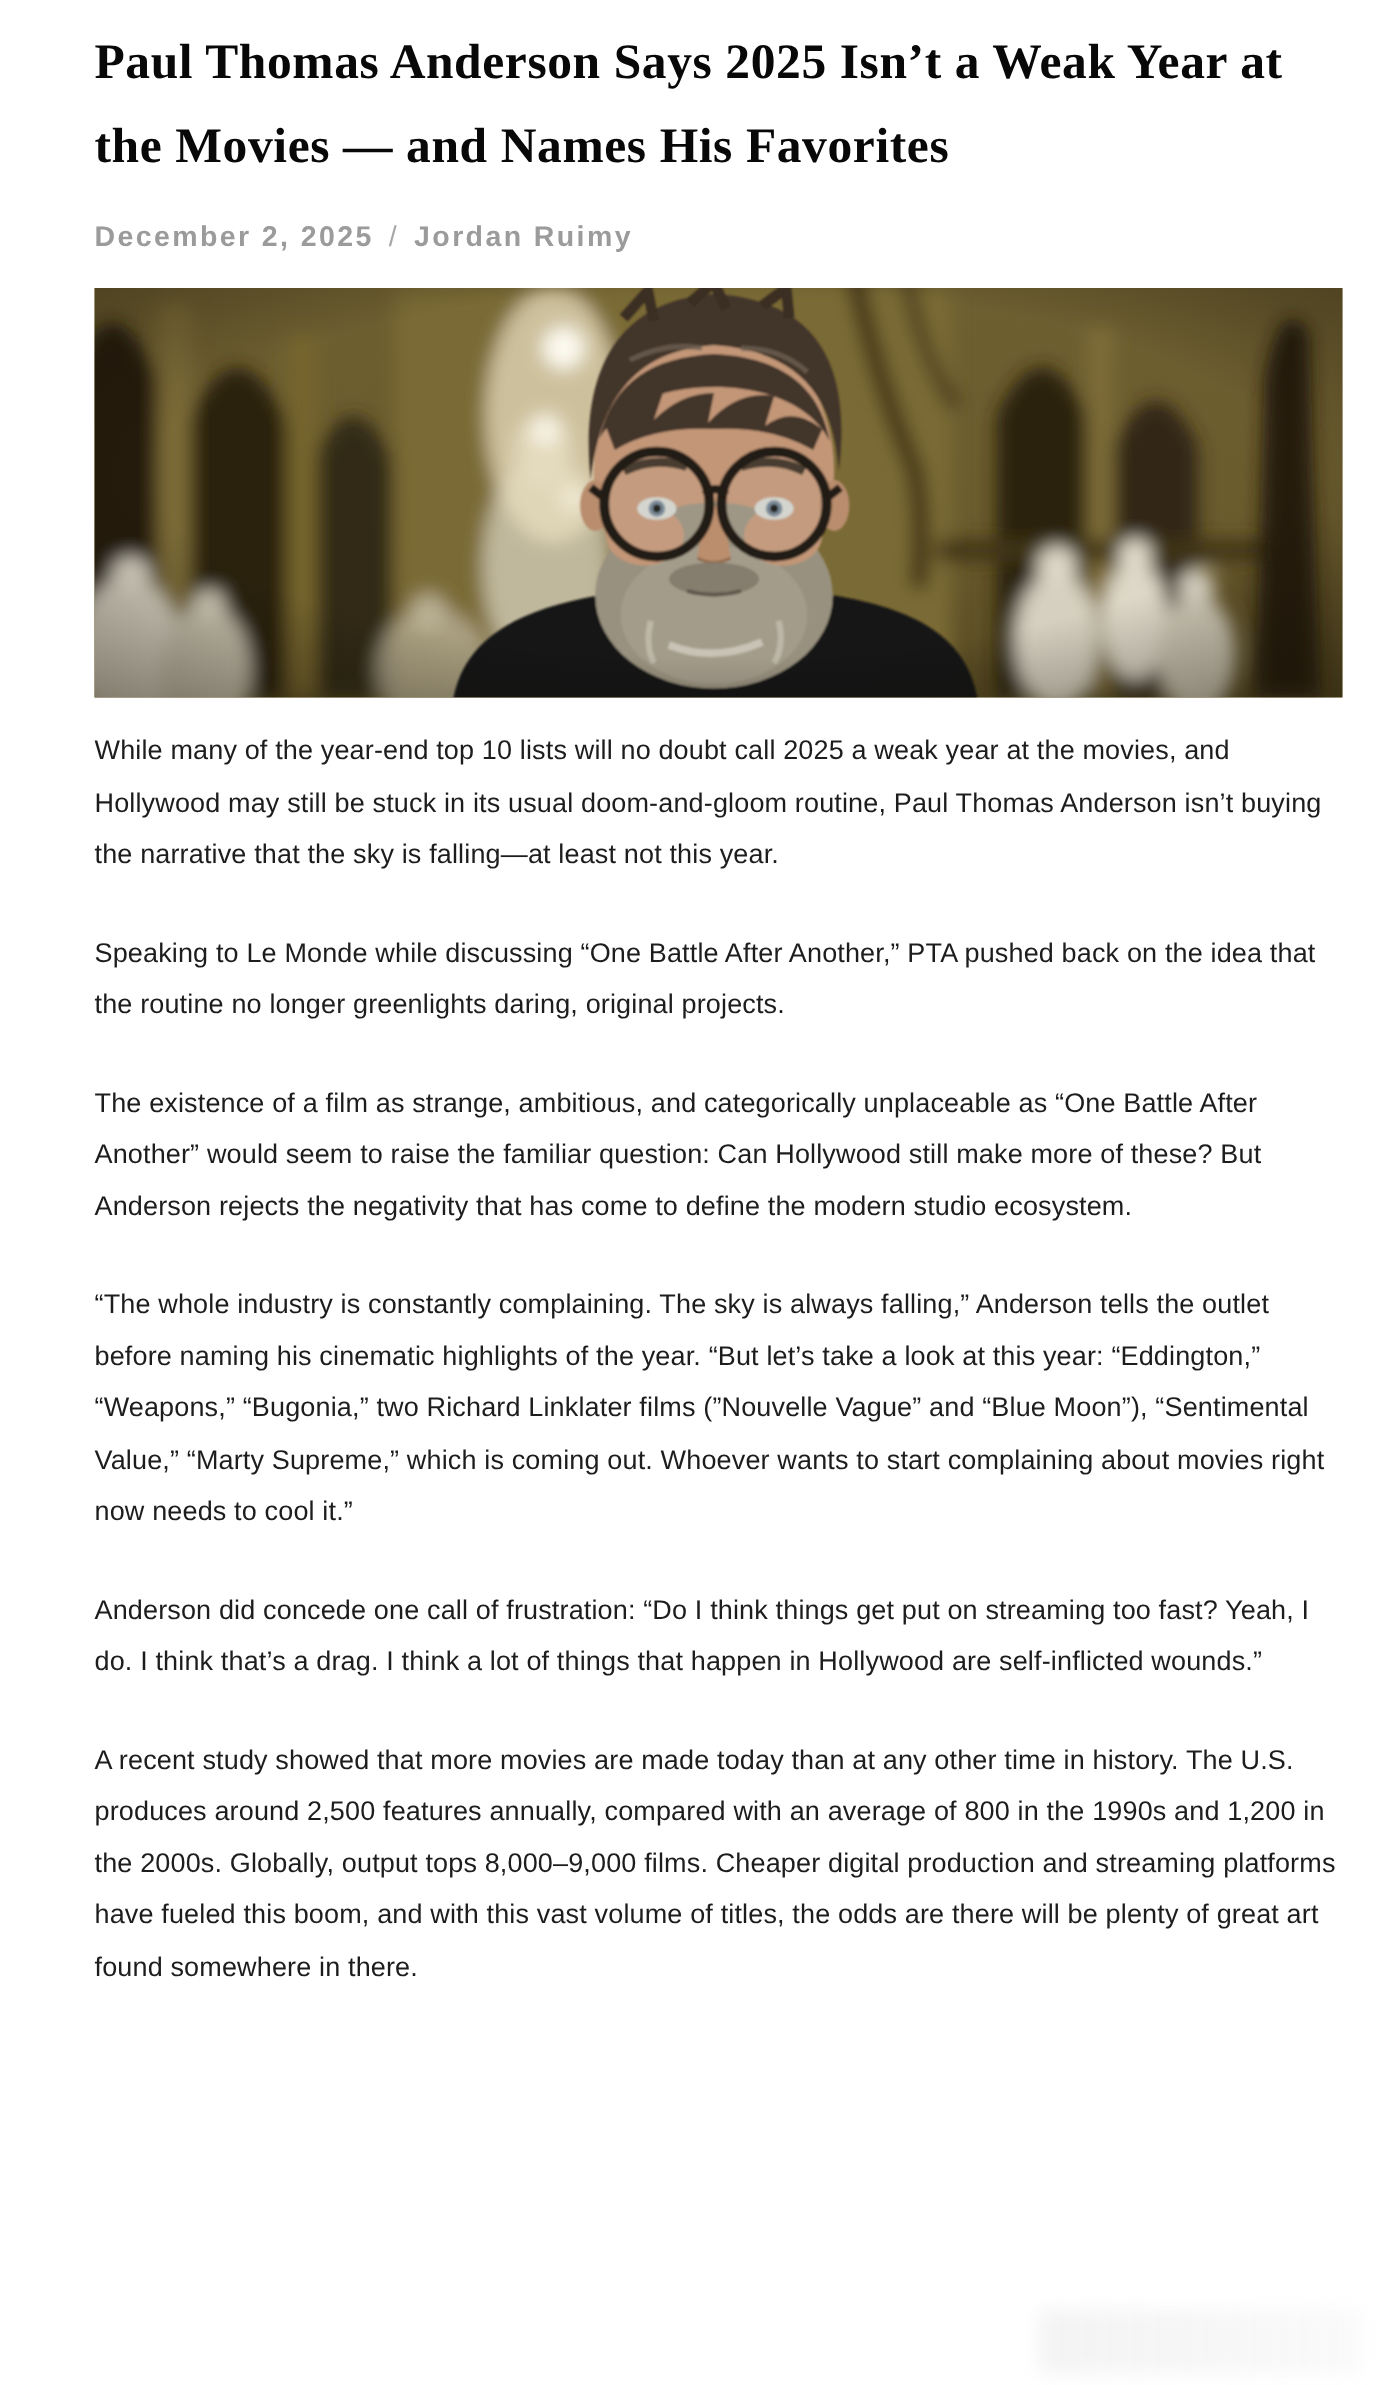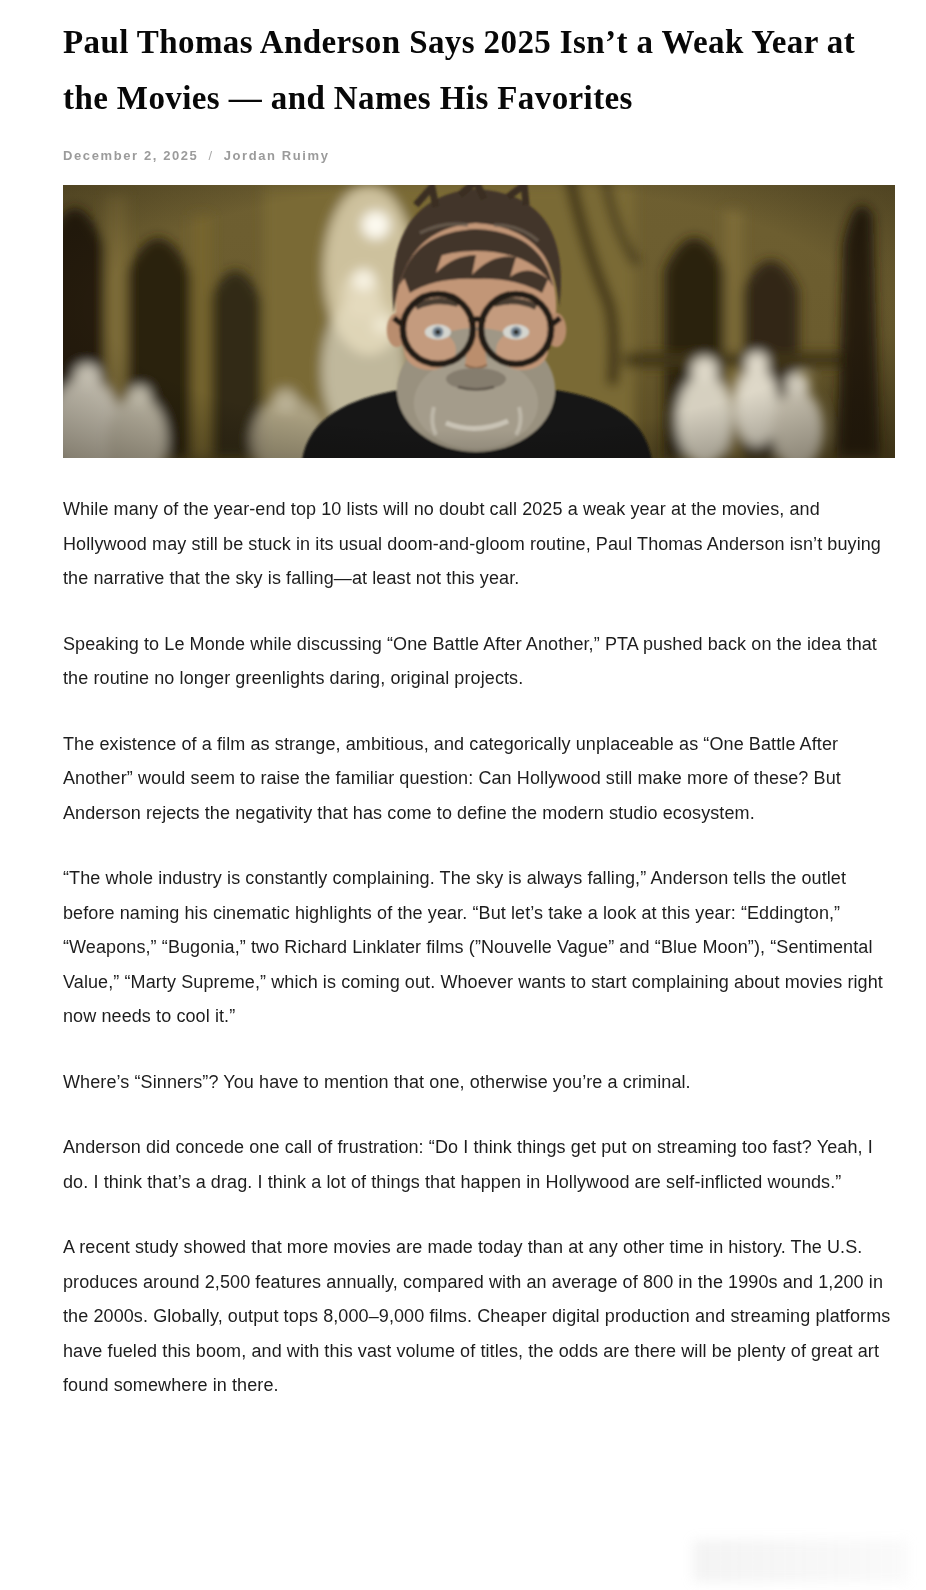--- a/index.html
+++ b/index.html
@@ -23,40 +23,40 @@
     font-family: "Liberation Serif", serif;
     font-weight: 700;
     font-size: 33px;
     line-height: 56px;
     letter-spacing: 0.4px;
     color: #080808;
     margin: 14px 0 0 0;
   }
   .meta {
     margin-top: 22px;
-    font-size: 13px;
+    font-size: 19px;
     font-weight: 700;
     letter-spacing: 1.6px;
     color: #9b9b9b;
   }
   .meta .sep {
     margin: 0 10px;
     font-weight: 400;
     color: #a8a8a8;
   }
   figure.hero {
     margin: 22px 0 0 0;
     padding: 0;
     width: 832px;
     height: 273px;
     overflow: hidden;
     background: #6b5c2e;
   }
   figure.hero svg { display: block; }
-  .body-copy { margin-top: 34px; }
+  .body-copy { margin-top: 18px; }
   .body-copy p {
     font-size: 18px;
     line-height: 34.5px;
     letter-spacing: 0.1px;
     color: #1d1d1d;
     margin: 0 0 31px 0;
   }
   .watermark-smudge {
     position: absolute;
     right: 18px;
@@ -206,20 +206,19 @@
 
       <rect x="0" y="0" width="830" height="273" fill="url(#vign)"></rect>
     </svg>
   </figure>
 
   <div class="body-copy">
     <p>While many of the year-end top 10 lists will no doubt call 2025 a weak year at the movies, and Hollywood may still be stuck in its usual doom-and-gloom routine, Paul Thomas Anderson isn’t buying the narrative that the sky is falling—at least not this year.</p>
     <p>Speaking to Le Monde while discussing “One Battle After Another,” PTA pushed back on the idea that the routine no longer greenlights daring, original projects.</p>
     <p>The existence of a film as strange, ambitious, and categorically unplaceable as “One Battle After Another” would seem to raise the familiar question: Can Hollywood still make more of these? But Anderson rejects the negativity that has come to define the modern studio ecosystem.</p>
     <p>“The whole industry is constantly complaining. The sky is always falling,” Anderson tells the outlet before naming his cinematic highlights of the year. “But let’s take a look at this year: “Eddington,” “Weapons,” “Bugonia,” two Richard Linklater films (”Nouvelle Vague” and “Blue Moon”), “Sentimental Value,” “Marty Supreme,” which is coming out. Whoever wants to start complaining about movies right now needs to cool it.”</p>
-    <p>Where’s “Sinners”? You have to mention that one, otherwise you’re a criminal.</p>
     <p>Anderson did concede one call of frustration: “Do I think things get put on streaming too fast? Yeah, I do. I think that’s a drag. I think a lot of things that happen in Hollywood are self-inflicted wounds.”</p>
     <p>A recent study showed that more movies are made today than at any other time in history. The U.S. produces around 2,500 features annually, compared with an average of 800 in the 1990s and 1,200 in the 2000s. Globally, output tops 8,000–9,000 films. Cheaper digital production and streaming platforms have fueled this boom, and with this vast volume of titles, the odds are there will be plenty of great art found somewhere in there.</p>
   </div>
 
 </article>
 
 <div class="watermark-smudge"></div>
 
 </body></html>

